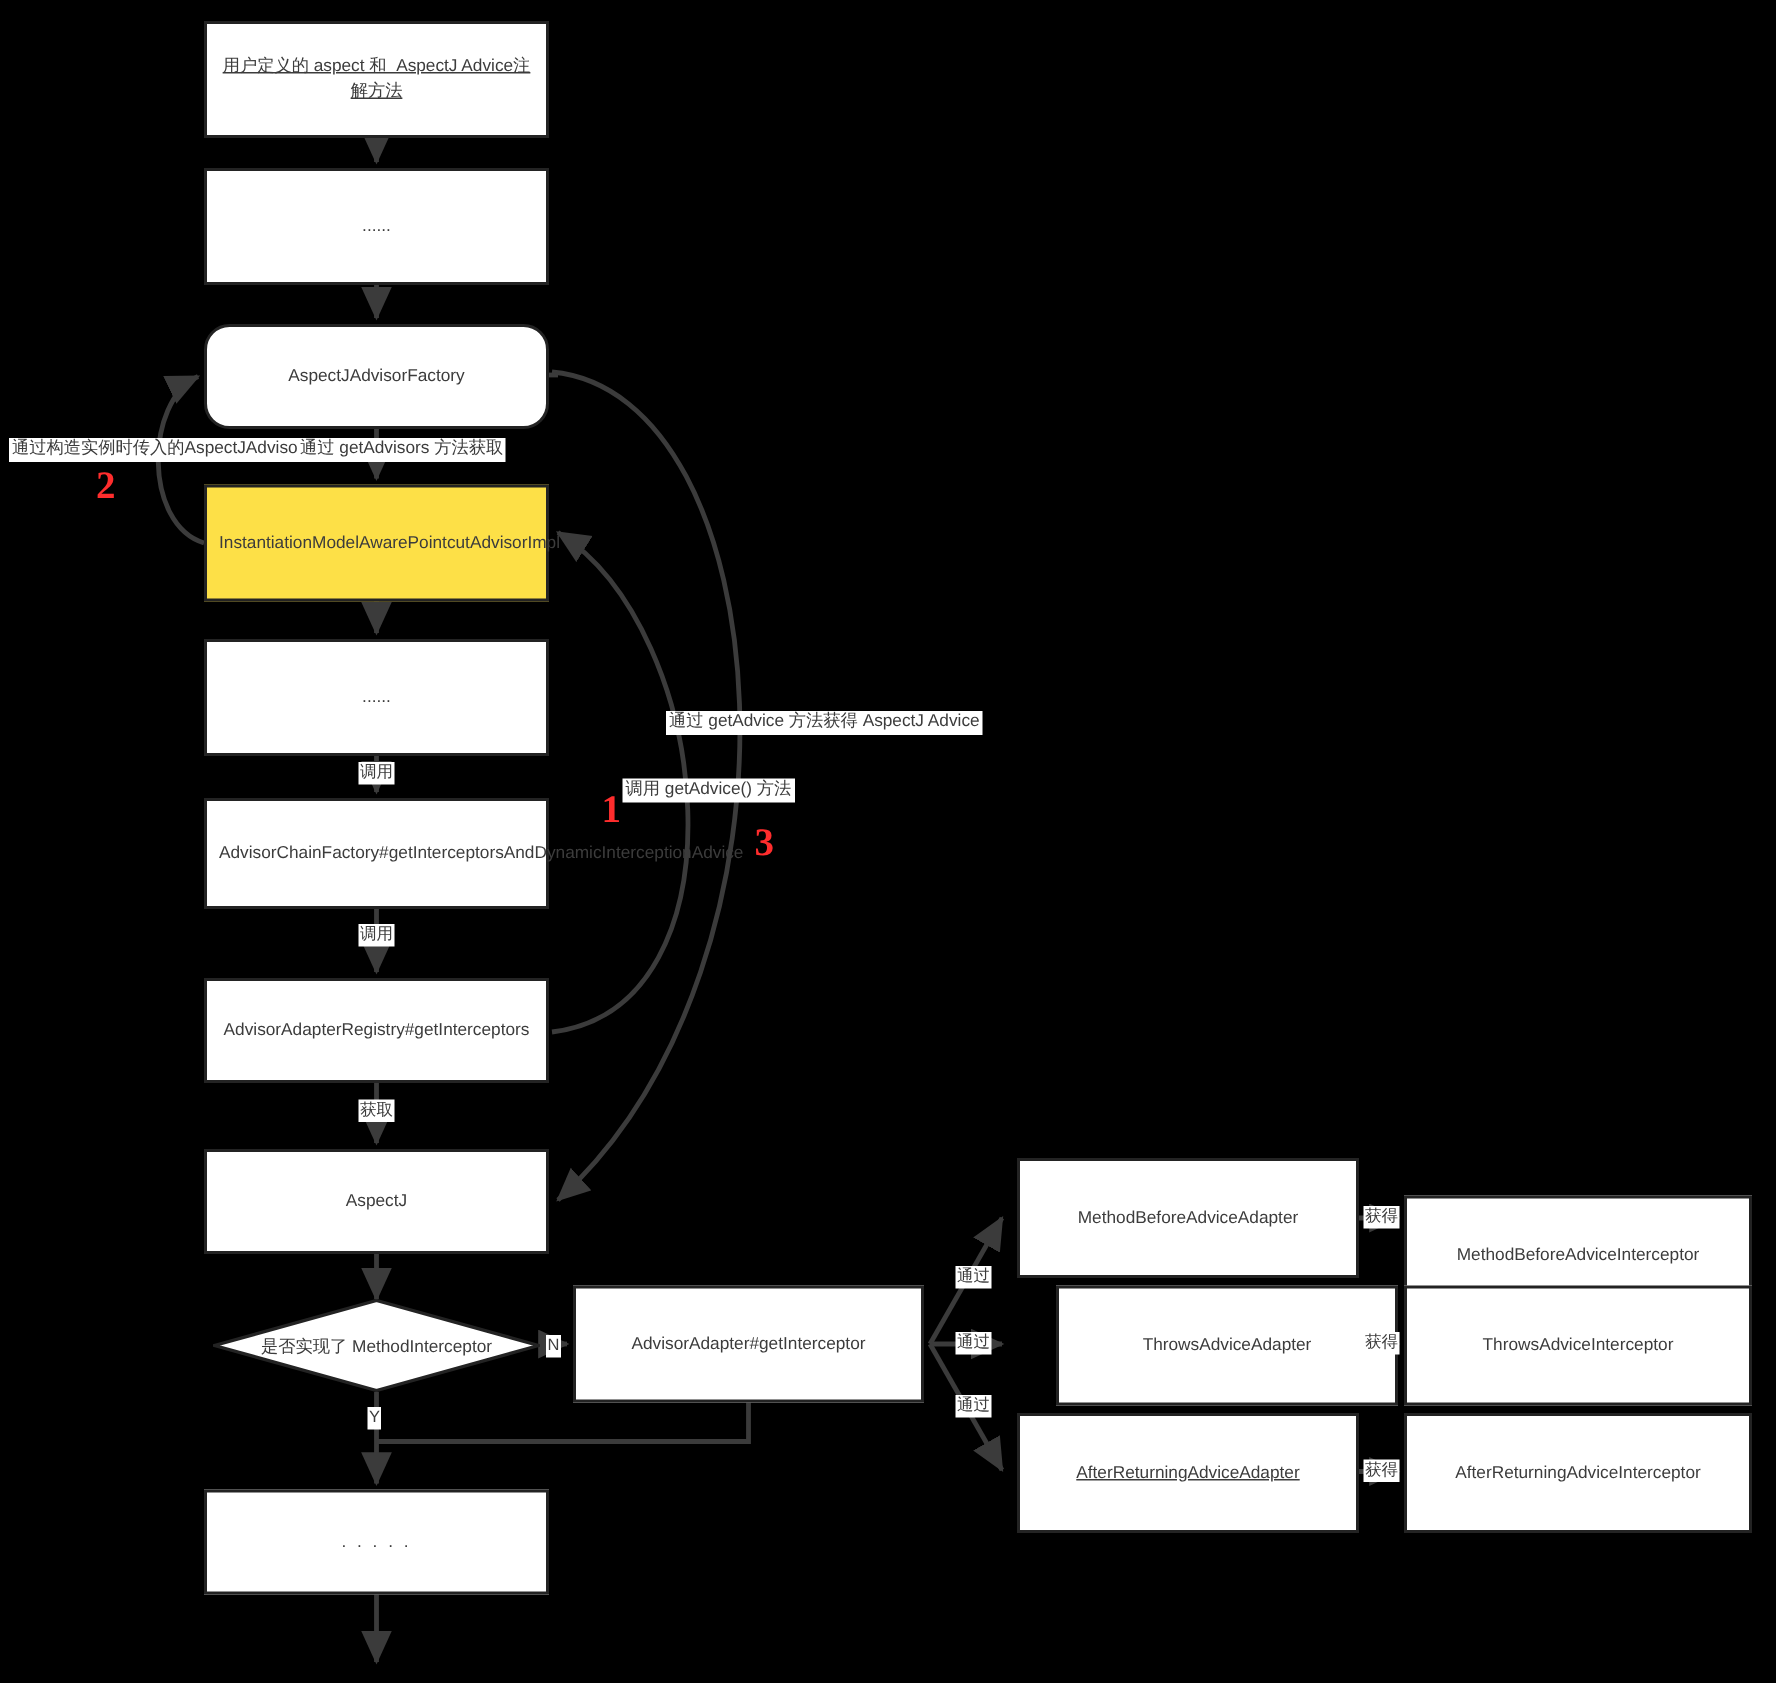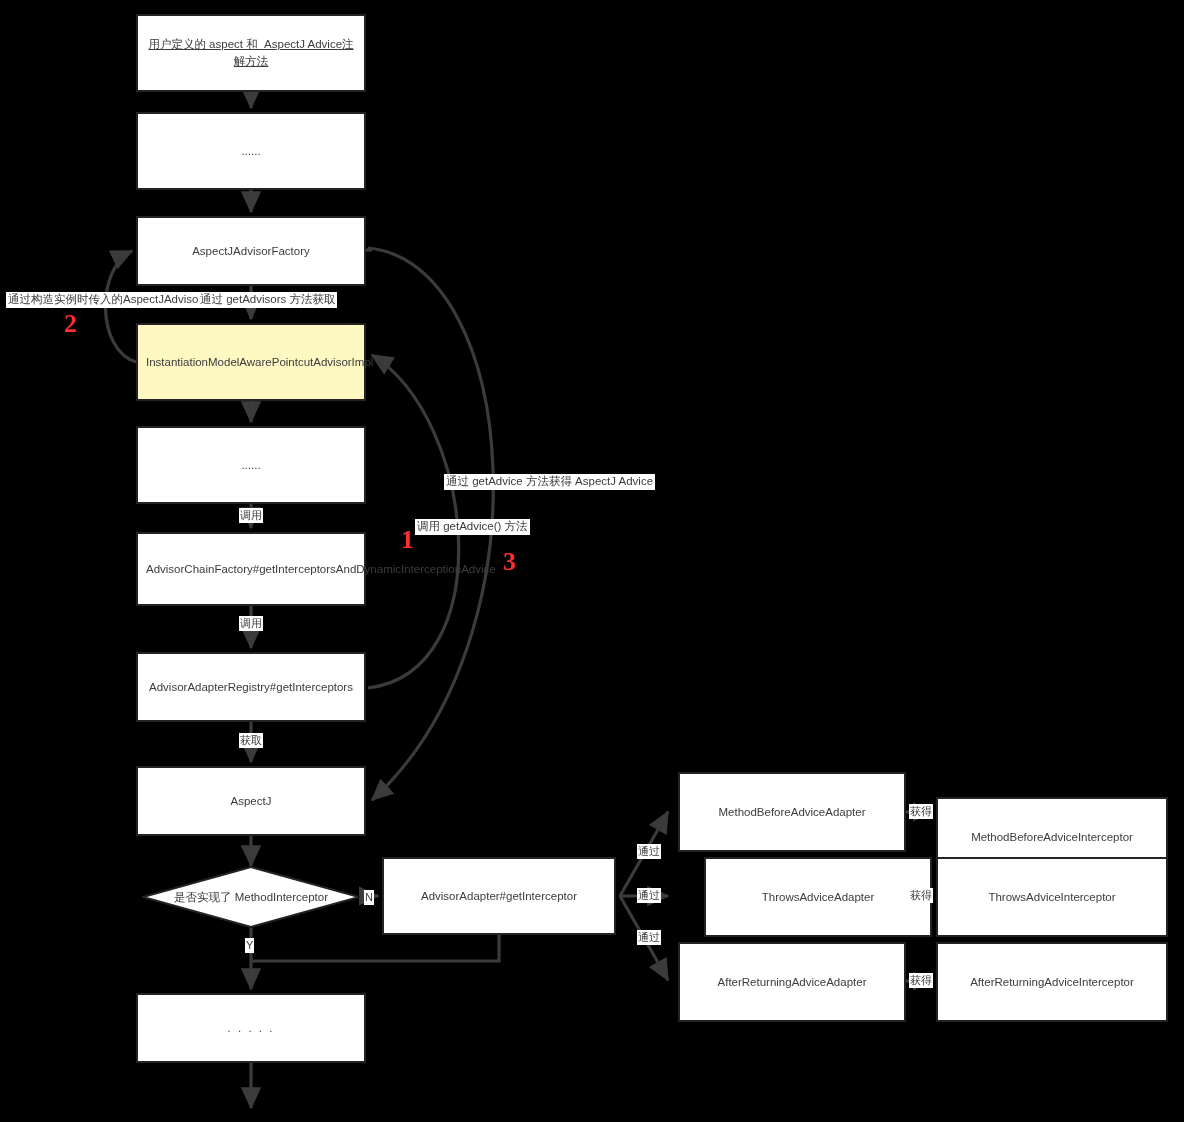--- a/index.html
+++ b/index.html
@@ -113,24 +113,24 @@
       <path d="M366,250 L372,250"></path>
     </g>
   </svg>
 
   <div class="node" id="n1" style="left: 136px; top: 14px; width: 230px; height: 78px; background: rgb(255, 255, 255); border-color: rgb(35, 35, 35); color: rgb(60, 60, 60); text-decoration: underline;">
     <span class="txt">用户定义的 aspect 和  AspectJ Advice注解方法</span>
   </div>
   <div class="node" id="n2" style="left: 136px; top: 112px; width: 230px; height: 78px; background: rgb(255, 255, 255); border-color: rgb(35, 35, 35); color: rgb(60, 60, 60);">
     <span class="txt">......</span>
   </div>
-  <div class="node" id="n3" style="left: 136px; top: 216px; width: 230px; height: 70px; background: rgb(255, 255, 255); border-color: rgb(35, 35, 35); color: rgb(60, 60, 60);">
+  <div class="node" id="n3" style="left: 136px; top: 216px; width: 230px; height: 70px; background: rgb(255, 255, 255); border-color: rgb(35, 35, 35); color: rgb(60, 60, 60); border-radius: 17px;">
     <span class="txt">AspectJAdvisorFactory</span>
   </div>
-  <div class="node" id="n4" style="left: 136px; top: 323px; width: 230px; height: 78px; background: #fef9c3; border-color: rgb(35, 35, 35); color: rgb(60, 60, 60);">
+  <div class="node" id="n4" style="left: 136px; top: 323px; width: 230px; height: 78px; background: #fde047; border-color: rgb(35, 35, 35); color: rgb(60, 60, 60);">
     <span class="txt">InstantiationModelAwarePointcutAdvisorImpl</span>
   </div>
   <div class="node" id="n5" style="left: 136px; top: 426px; width: 230px; height: 78px; background: rgb(255, 255, 255); border-color: rgb(35, 35, 35); color: rgb(60, 60, 60);">
     <span class="txt">......</span>
   </div>
   <div class="node" id="n6" style="left: 136px; top: 532px; width: 230px; height: 74px; background: rgb(255, 255, 255); border-color: rgb(35, 35, 35); color: rgb(60, 60, 60);">
     <span class="txt">AdvisorChainFactory#getInterceptorsAndDynamicInterceptionAdvice</span>
   </div>
   <div class="node" id="n7" style="left: 136px; top: 652px; width: 230px; height: 70px; background: rgb(255, 255, 255); border-color: rgb(35, 35, 35); color: rgb(60, 60, 60);">
     <span class="txt">AdvisorAdapterRegistry#getInterceptors</span>
@@ -143,21 +143,21 @@
   </div>
   <div class="node" id="n10" style="left: 136px; top: 993px; width: 230px; height: 70px; background: rgb(255, 255, 255); border-color: rgb(35, 35, 35); color: rgb(60, 60, 60);">
     <span class="txt dots">. . . . .</span>
   </div>
   <div class="node" id="n11" style="left: 678px; top: 772px; width: 228px; height: 80px; background: rgb(255, 255, 255); border-color: rgb(35, 35, 35); color: rgb(60, 60, 60);">
     <span class="txt">MethodBeforeAdviceAdapter</span>
   </div>
   <div class="node" id="n12" style="left: 704px; top: 857px; width: 228px; height: 80px; background: rgb(255, 255, 255); border-color: rgb(35, 35, 35); color: rgb(60, 60, 60);">
     <span class="txt">ThrowsAdviceAdapter</span>
   </div>
-  <div class="node" id="n13" style="left: 678px; top: 942px; width: 228px; height: 80px; background: rgb(255, 255, 255); border-color: rgb(35, 35, 35); color: rgb(60, 60, 60);">
+  <div class="node" id="n13" style="left: 678px; top: 942px; width: 228px; height: 80px; background: rgb(255, 255, 255); border-color: rgb(35, 35, 35); color: rgb(60, 60, 60); text-decoration: underline;">
     <span class="txt">AfterReturningAdviceAdapter</span>
   </div>
   <div class="node" id="n14" style="left: 936px; top: 772px; width: 232px; height: 80px; background: rgb(255, 255, 255); border-color: rgb(35, 35, 35); color: rgb(60, 60, 60); margin-top: 25px;">
     <span class="txt">MethodBeforeAdviceInterceptor</span>
   </div>
   <div class="node" id="n15" style="left: 936px; top: 857px; width: 232px; height: 80px; background: rgb(255, 255, 255); border-color: rgb(35, 35, 35); color: rgb(60, 60, 60);">
     <span class="txt">ThrowsAdviceInterceptor</span>
   </div>
   <div class="node" id="n16" style="left: 936px; top: 942px; width: 232px; height: 80px; background: #ffffff; border-color: rgb(35, 35, 35); color: rgb(60, 60, 60);">
     <span class="txt">AfterReturningAdviceInterceptor</span>

